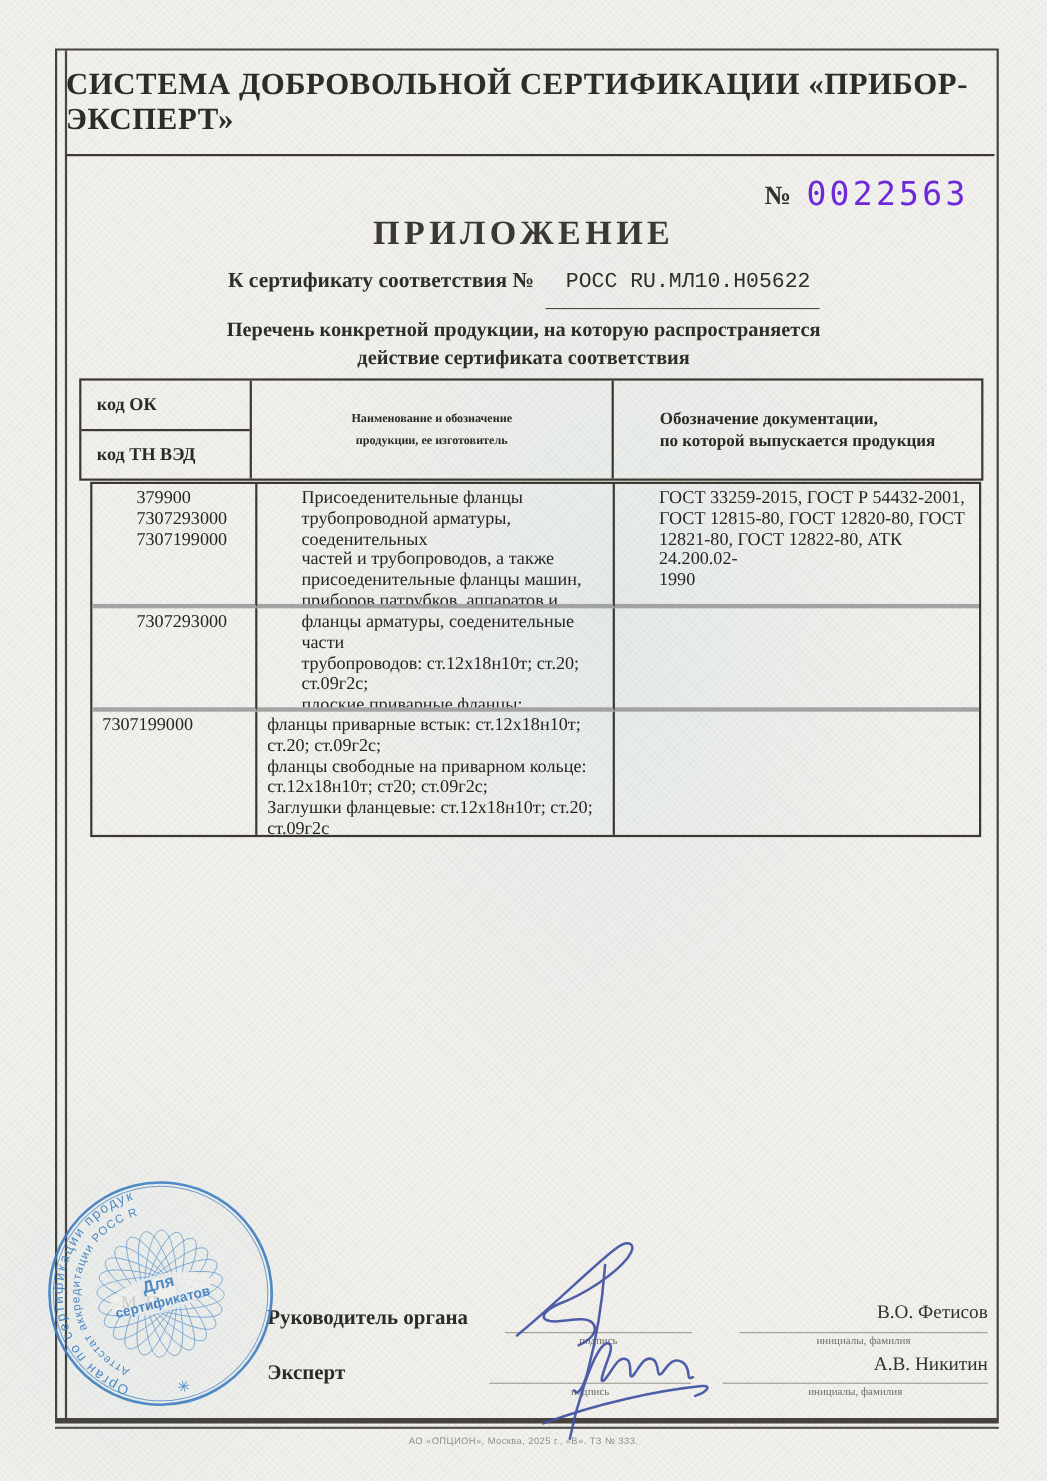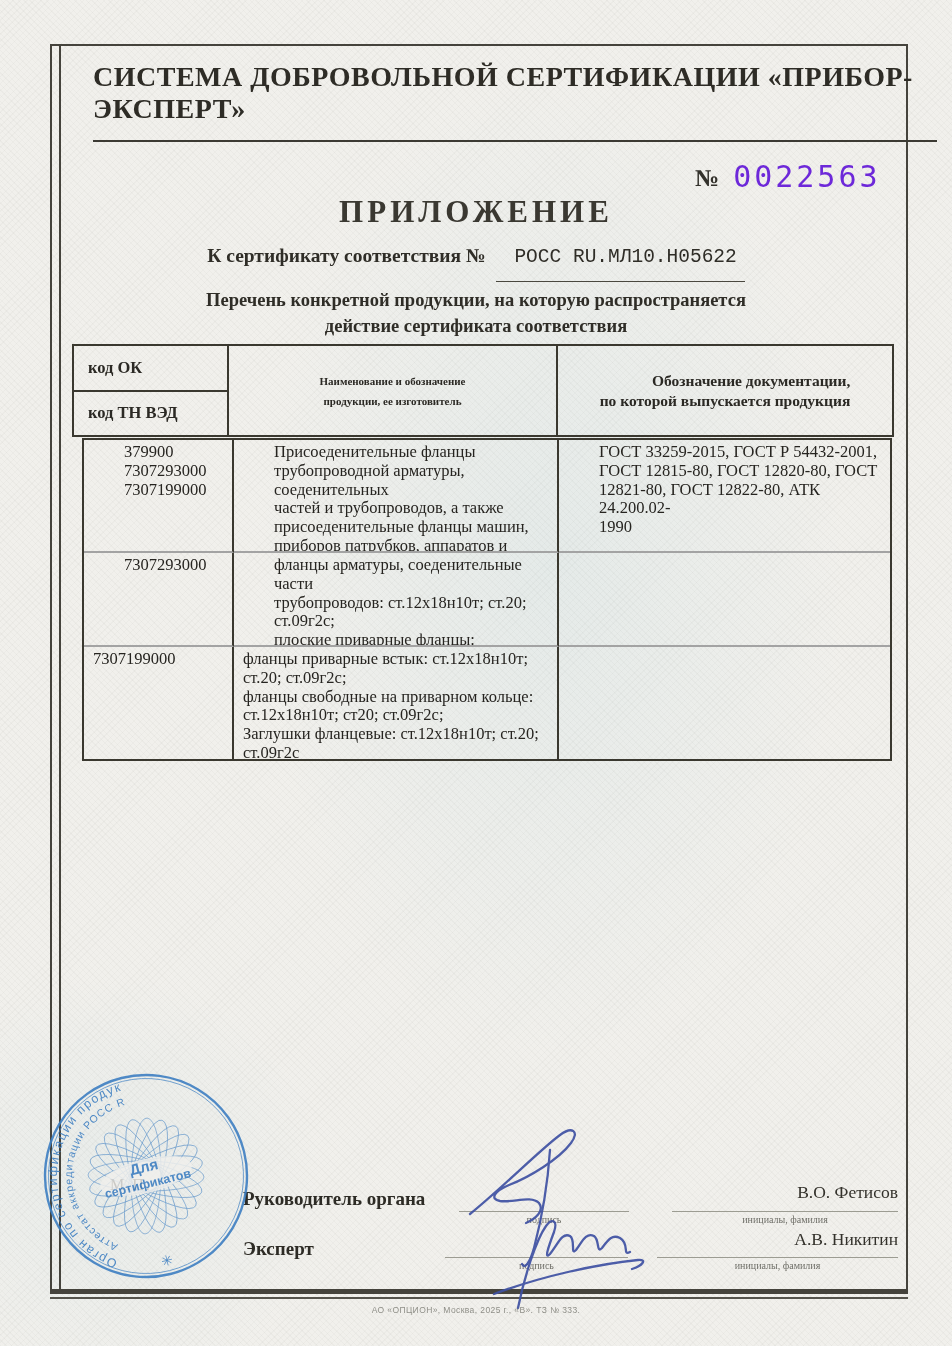--- a/index.html
+++ b/index.html
@@ -17,21 +17,21 @@
   .pre{white-space:pre-line;}
 
   
   .frame{left:50px;top:44px;width:854px;height:1243px;border:2px solid #45433c;
          border-bottom-width:5px;}
   .frame::before{content:'';position:absolute;left:7px;top:0;bottom:0;width:2px;background:#45433c;}
   .frame::after{content:'';position:absolute;left:-2px;right:-2px;bottom:-10px;height:2px;background:#55534c;}
 
   
   .header-box{left:60px;top:46px;width:844px;height:94px;border-bottom:2px solid #3c3a33;
-              display:flex;flex-direction:column;justify-content:center;align-items:center;gap:4px;margin-left:33px;}
+              display:flex;flex-direction:column;justify-content:center;align-items:center;gap:4px;}
   .hdr1{font-size:28px;font-weight:bold;letter-spacing:.5px;color:#2e2c26;}
   .hdr2{font-size:25px;font-weight:bold;letter-spacing:.5px;color:#2e2c26;}
 
   
   .formno{left:695px;top:162px;display:flex;align-items:flex-end;gap:14px;}
   .formno .nsign{font-size:24px;font-weight:bold;color:#33312b;}
   .formno .digits{font-family:"DejaVu Sans Mono", monospace;font-size:30px;color:#6d28d9;letter-spacing:3px;line-height:1;}
 
   .title{left:0;top:194px;width:952px;text-align:center;font-size:31px;font-weight:bold;letter-spacing:4px;color:#3a3831;}
 
@@ -40,26 +40,26 @@
   .certline .val{color:#2f2d27;padding:0 8px 13px 18px;border-bottom:1.5px solid #4a483f;margin-left:6px;font-family:Liberation Mono, monospace;}
 
   .subtitle{left:0;top:287px;width:952px;text-align:center;font-size:18.5px;font-weight:bold;line-height:26px;color:#2f2d27;}
 
   
   .thead{left:72px;top:344px;width:818px;height:89px;display:grid;grid-template-columns:155px 1fr 334px;border:2px solid #3a382f;background:transparent;}
   .thead .c1{border-right:2px solid #3a382f;display:flex;flex-direction:column;}
   .thead .c1 .cell{flex:1;display:flex;align-items:center;padding-left:14px;font-size:16.5px;font-weight:bold;}
   .thead .c1 .cell:first-child{border-bottom:2px solid #3a382f;}
   .thead .c2{border-right:2px solid #3a382f;display:flex;align-items:center;justify-content:center;text-align:center;font-size:11px;font-weight:bold;line-height:20px;}
-  .thead .c3{display:flex;align-items:center;justify-content:center;text-align:right;font-size:15.5px;font-weight:bold;line-height:20px;}
+  .thead .c3{display:flex;align-items:center;justify-content:center;text-align:left;font-size:15.5px;font-weight:bold;line-height:20px;}
 
   .tbody{left:82px;top:438px;width:806px;display:grid;grid-template-columns:150px 1fr 331px;grid-template-rows:113px 94px 112px;border:2px solid #3a382f;}
   .tbody .cell{font-size:16.5px;line-height:18.8px;padding:3px 8px 0 9px;color:#262420;overflow:hidden;}
   .tbody .bR{border-right:2px solid #3a382f;}
-  .tbody .bB{border-bottom:2px solid #a3a3a3;padding-left:40px;}
+  .tbody .bB{border-bottom:4px solid #a3a3a3;padding-left:40px;}
 
   
   .role{font-size:19px;font-weight:bold;color:#2d2b25;}
   .sigline{border-top:1.2px solid #9c9c92;height:0;}
   .cap{font-size:10px;color:#6f6f68;text-align:center;}
   .name{font-size:17.5px;color:#33312b;text-align:right;}
 
   .footer{left:0;top:1305px;width:952px;text-align:center;font-size:8.5px;color:#8f8f88;letter-spacing:.4px;font-family:"Liberation Sans", sans-serif;}
 
   .mp{left:110px;top:1176px;font-size:16px;letter-spacing:2px;color:#4c4a46;}

